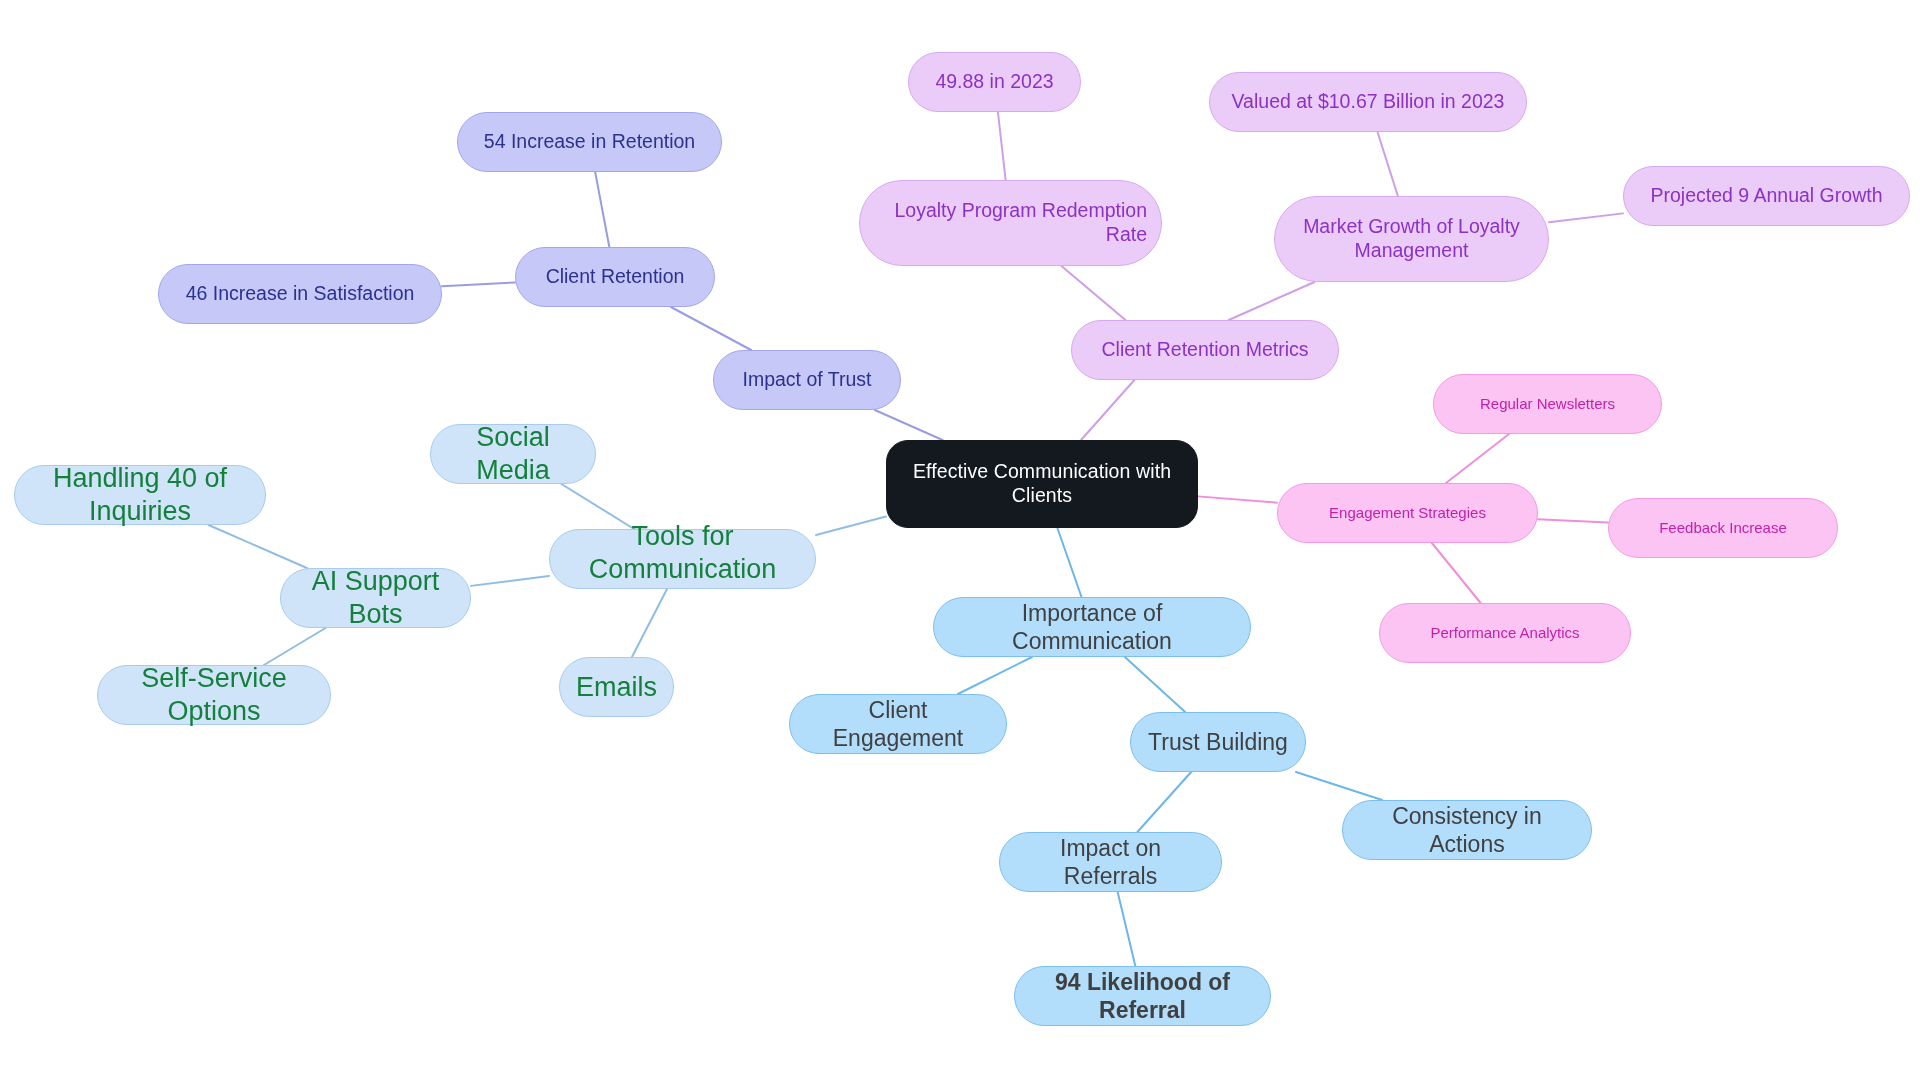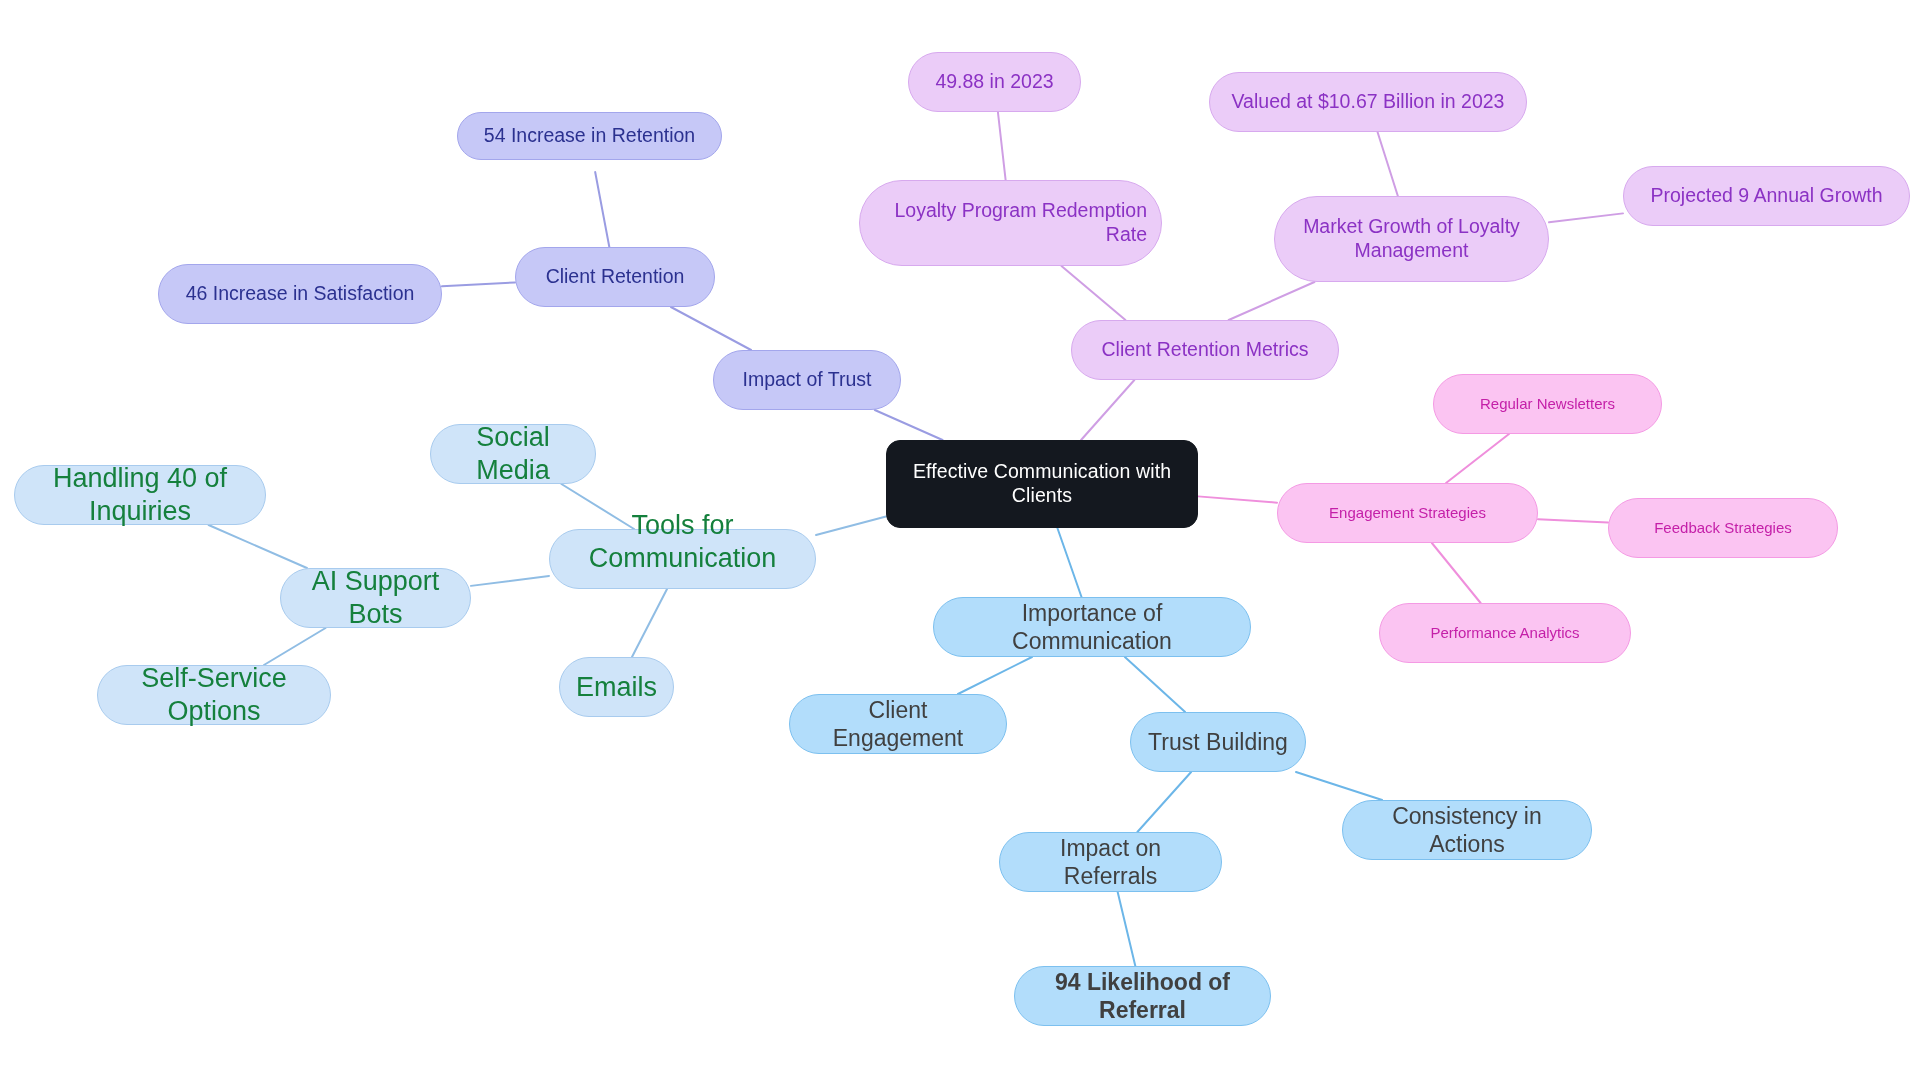--- a/index.html
+++ b/index.html
@@ -30,34 +30,34 @@
     position: absolute;
     box-sizing: border-box;
     display: flex;
     align-items: center;
     justify-content: center;
     text-align: center;
     border-radius: 999px;
     border-style: solid;
     border-width: 1.3px;
     line-height: 1.22;
-    padding: 13px 14px;
+    padding: 2px 14px;
     white-space: pre-line;
   }
   .node-label {
     display: block;
     width: 100%;
   }
   
   .n-root {
     background: #14181f;
     border-color: #14181f;
     color: #ffffff;
     font-size: 19.5px;
-    border-radius: 14px;
+    border-radius: 22px;
     letter-spacing: 0.1px;
   }
   
   .n-indigo {
     background: #c6c8f7;
     border-color: #a3a6ec;
     color: #2b3190;
     font-size: 19.5px;
   }
   
@@ -119,33 +119,33 @@
       <path d="M 1124.8695652173913 657 L 1185.1304347826087 712" stroke="#6cb6e8" stroke-width="2" stroke-linecap="round" fill="none"></path>
       <path d="M 1296 772 L 1382.1136363636365 800" stroke="#6cb6e8" stroke-width="2" stroke-linecap="round" fill="none"></path>
       <path d="M 1191.125 772 L 1137.375 832" stroke="#6cb6e8" stroke-width="2" stroke-linecap="round" fill="none"></path>
       <path d="M 1117.6641791044776 892 L 1135.3358208955224 966" stroke="#6cb6e8" stroke-width="2" stroke-linecap="round" fill="none"></path>
     </svg>
   <div id="node-layer">
       <div class="node n-root" style="left: 886px; top: 440px; width: 312px; height: 88px;"><span class="node-label">Effective Communication with
 Clients</span></div>
       <div class="node n-indigo" style="left: 713px; top: 350px; width: 188px; height: 60px;"><span class="node-label">Impact of Trust</span></div>
       <div class="node n-indigo" style="left: 515px; top: 247px; width: 200px; height: 60px;"><span class="node-label">Client Retention</span></div>
-      <div class="node n-indigo" style="left: 457px; top: 112px; width: 265px; height: 48px;"><span class="node-label">54 Increase in Retention</span></div>
+      <div class="node n-indigo" style="left: 457px; top: 112px; width: 265px; height: 60px;"><span class="node-label">54 Increase in Retention</span></div>
       <div class="node n-indigo" style="left: 158px; top: 264px; width: 284px; height: 60px;"><span class="node-label">46 Increase in Satisfaction</span></div>
       <div class="node n-violet" style="left: 1071px; top: 320px; width: 268px; height: 60px;"><span class="node-label">Client Retention Metrics</span></div>
       <div class="node n-violet" style="left: 859px; top: 180px; width: 303px; height: 86px; text-align: right;"><span class="node-label">Loyalty Program Redemption
 Rate</span></div>
       <div class="node n-violet" style="left: 908px; top: 52px; width: 173px; height: 60px;"><span class="node-label">49.88 in 2023</span></div>
       <div class="node n-violet" style="left: 1274px; top: 196px; width: 275px; height: 86px;"><span class="node-label">Market Growth of Loyalty
 Management</span></div>
       <div class="node n-violet" style="left: 1209px; top: 72px; width: 318px; height: 60px;"><span class="node-label">Valued at $10.67 Billion in 2023</span></div>
       <div class="node n-violet" style="left: 1623px; top: 166px; width: 287px; height: 60px;"><span class="node-label">Projected 9 Annual Growth</span></div>
       <div class="node n-pink" style="left: 1277px; top: 483px; width: 261px; height: 60px;"><span class="node-label">Engagement Strategies</span></div>
       <div class="node n-pink" style="left: 1433px; top: 374px; width: 229px; height: 60px;"><span class="node-label">Regular Newsletters</span></div>
-      <div class="node n-pink" style="left: 1608px; top: 498px; width: 230px; height: 60px;"><span class="node-label">Feedback Strategies</span></div>
+      <div class="node n-pink" style="left: 1608px; top: 498px; width: 230px; height: 60px;"><span class="node-label">Feedback Increase</span></div>
       <div class="node n-pink" style="left: 1379px; top: 603px; width: 252px; height: 60px;"><span class="node-label">Performance Analytics</span></div>
       <div class="node n-paleblue" style="left: 549px; top: 529px; width: 267px; height: 60px; align-items: flex-end;"><span class="node-label">Tools for Communication</span></div>
       <div class="node n-paleblue" style="left: 430px; top: 424px; width: 166px; height: 60px;"><span class="node-label">Social Media</span></div>
       <div class="node n-paleblue" style="left: 559px; top: 657px; width: 115px; height: 60px;"><span class="node-label">Emails</span></div>
       <div class="node n-paleblue" style="left: 280px; top: 568px; width: 191px; height: 60px;"><span class="node-label">AI Support Bots</span></div>
       <div class="node n-paleblue" style="left: 14px; top: 465px; width: 252px; height: 60px;"><span class="node-label">Handling 40 of Inquiries</span></div>
       <div class="node n-paleblue" style="left: 97px; top: 665px; width: 234px; height: 60px;"><span class="node-label">Self-Service Options</span></div>
       <div class="node n-skyblue" style="left: 933px; top: 597px; width: 318px; height: 60px;"><span class="node-label">Importance of Communication</span></div>
       <div class="node n-skyblue" style="left: 789px; top: 694px; width: 218px; height: 60px;"><span class="node-label">Client Engagement</span></div>
       <div class="node n-skyblue" style="left: 1130px; top: 712px; width: 176px; height: 60px;"><span class="node-label">Trust Building</span></div>

